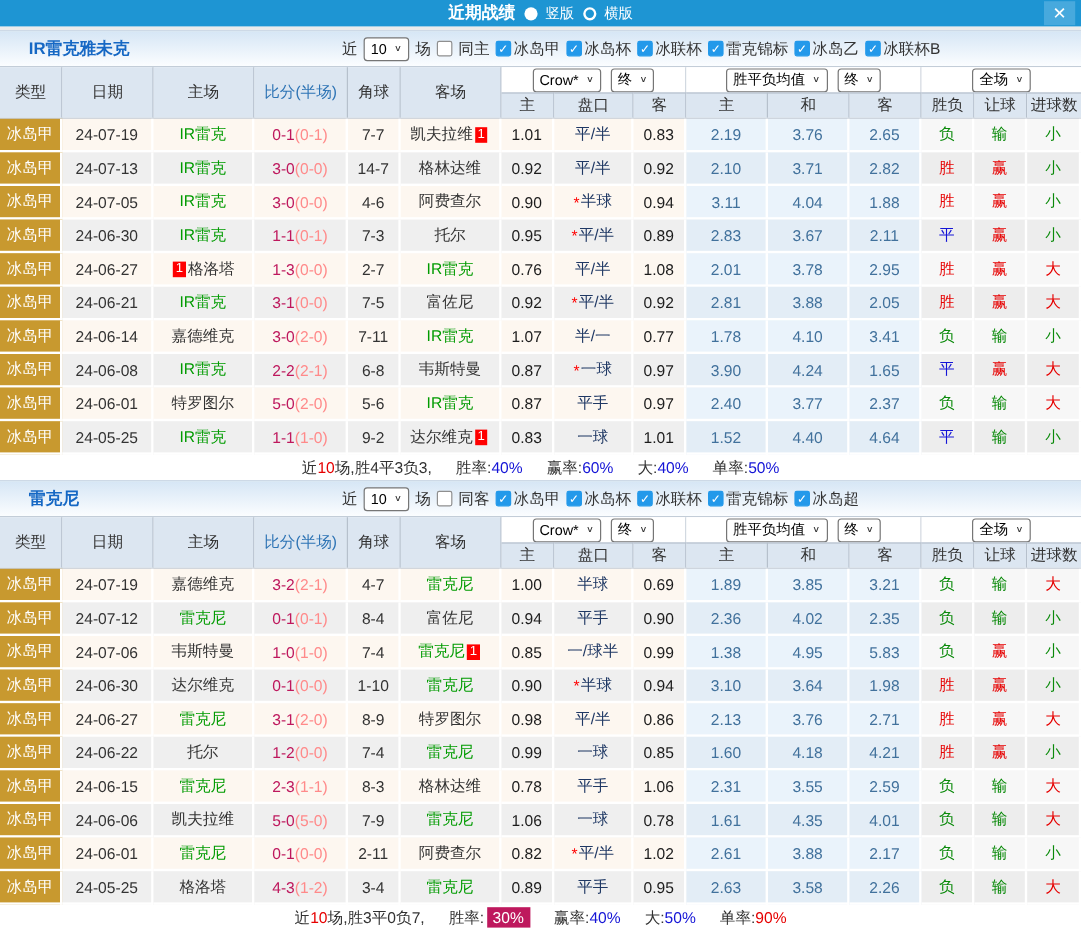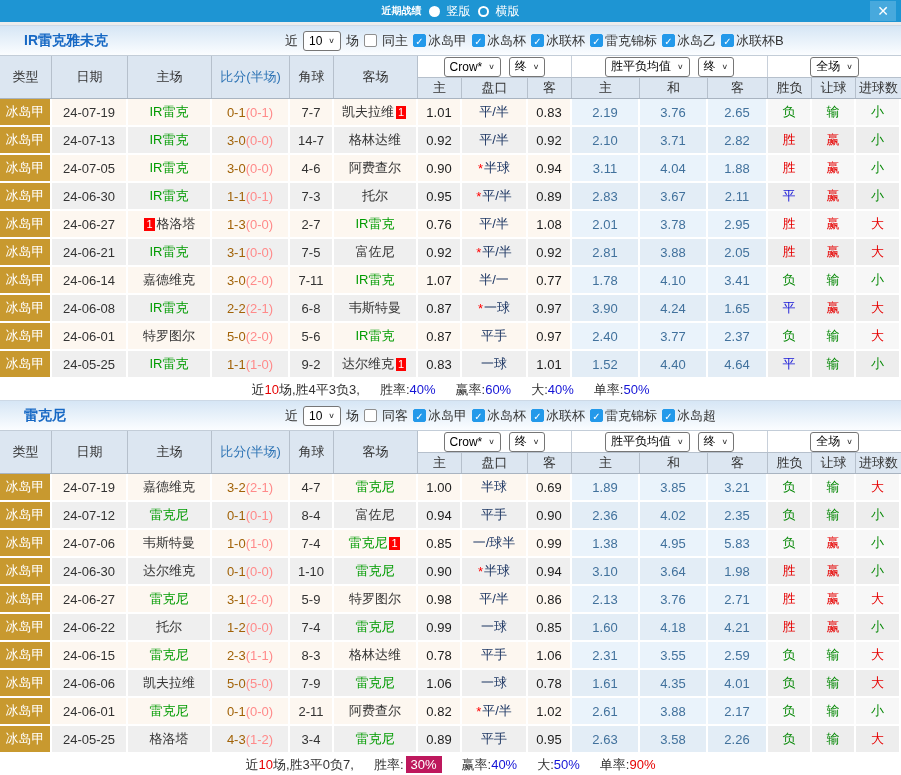--- a/index.html
+++ b/index.html
@@ -1,19 +1,19 @@
 <!DOCTYPE html>
 <html><head>
 <meta charset="utf-8">
 <style>
   html,body{margin:0;padding:0;}
   body{width:901px;height:775px;overflow:hidden;background:#fff;
        font-family:"Liberation Sans","DejaVu Sans",sans-serif;font-size:13px;color:#333;}
   .titlebar{height:22px;background:#1e95d3;position:relative;display:flex;align-items:center;justify-content:center;gap:7px;color:#fff;}
-  .titlebar .title{font-weight:bold;font-size:10px;}
+  .titlebar .title{font-weight:bold;font-size:14px;}
   .tb-label{font-size:12px;}
   .radio{display:inline-block;width:11px;height:11px;border-radius:50%;box-sizing:border-box;vertical-align:middle;}
   .radio.sel{background:#fff;}
   .radio.unsel{border:2px solid #fff;background:transparent;}
   .close-btn{position:absolute;right:5px;top:1px;width:26px;height:20px;background:#47a9dd;color:#fff;
              font-weight:bold;font-size:14px;line-height:20px;text-align:center;cursor:pointer;}
   .top-gap{height:3px;background:#ececec;}
 
   .sec-head{height:29px;background:linear-gradient(#d6e6f5,#fbfdff);border-top:1px solid #cdd9e6;
             position:relative;display:flex;align-items:center;}
@@ -46,21 +46,21 @@
   .cell.row-even{background:#efefef;}
   .cell.row-odd.c-avg{background:#eaf3fb;}
   .cell.row-even.c-avg{background:#e3edf6;}
   .cell.row-odd.c-res{background:#f7f7f7;}
   .cell.row-even.c-res{background:#ededed;}
   .cell.c-type{background:#c8992f;color:#fff;}
   .c-odds{color:#1c1c1c;}
   .c-pan{color:#1f3864;}
   .c-avg{color:#41719c;}
   .team-green{color:#009b00;}
-  .s-main{color:#a16207;text-align:center;}
+  .s-main{color:#be185d;text-align:center;}
   .s-half{color:#ff8a8a;}
   .star{color:#f00;margin-right:1px;}
   .badge{background:#f00;color:#fff;font-size:11px;line-height:13px;padding:0 2px;margin:0 2px;}
   .t-red{color:#e60000;}
   .t-green{color:#0a8a0a;}
   .t-blue{color:#1414d6;}
   .tfoot{height:21px;display:flex;align-items:center;justify-content:center;font-size:13px;color:#333;}
   .gap-l{margin-left:20px;}
   .win-box{background:#be185d;color:#fff;padding:1px 5px;margin-left:2px;}
 </style>
@@ -585,21 +585,21 @@
         <div class="cell c-res t-green row-even">小</div>
         <div class="cell c-type row-odd">冰岛甲</div>
         <div class="cell c-plain row-odd">24-06-27</div>
         <div class="cell c-team row-odd">
           <span class="team-green">雷克尼</span>
         </div>
         <div class="cell c-score row-odd">
           <span class="s-main">3-1</span>
           <span class="s-half">(2-0)</span>
         </div>
-        <div class="cell c-plain row-odd">5-9</div>
+        <div class="cell c-plain row-odd">8-9</div>
         <div class="cell c-team row-odd">
           <span>特罗图尔</span>
         </div>
         <div class="cell c-odds row-odd">0.98</div>
         <div class="cell c-pan row-odd">
           <span>平/半</span>
         </div>
         <div class="cell c-odds row-odd">0.86</div>
         <div class="cell c-avg row-odd">2.13</div>
         <div class="cell c-avg row-odd">3.76</div>

